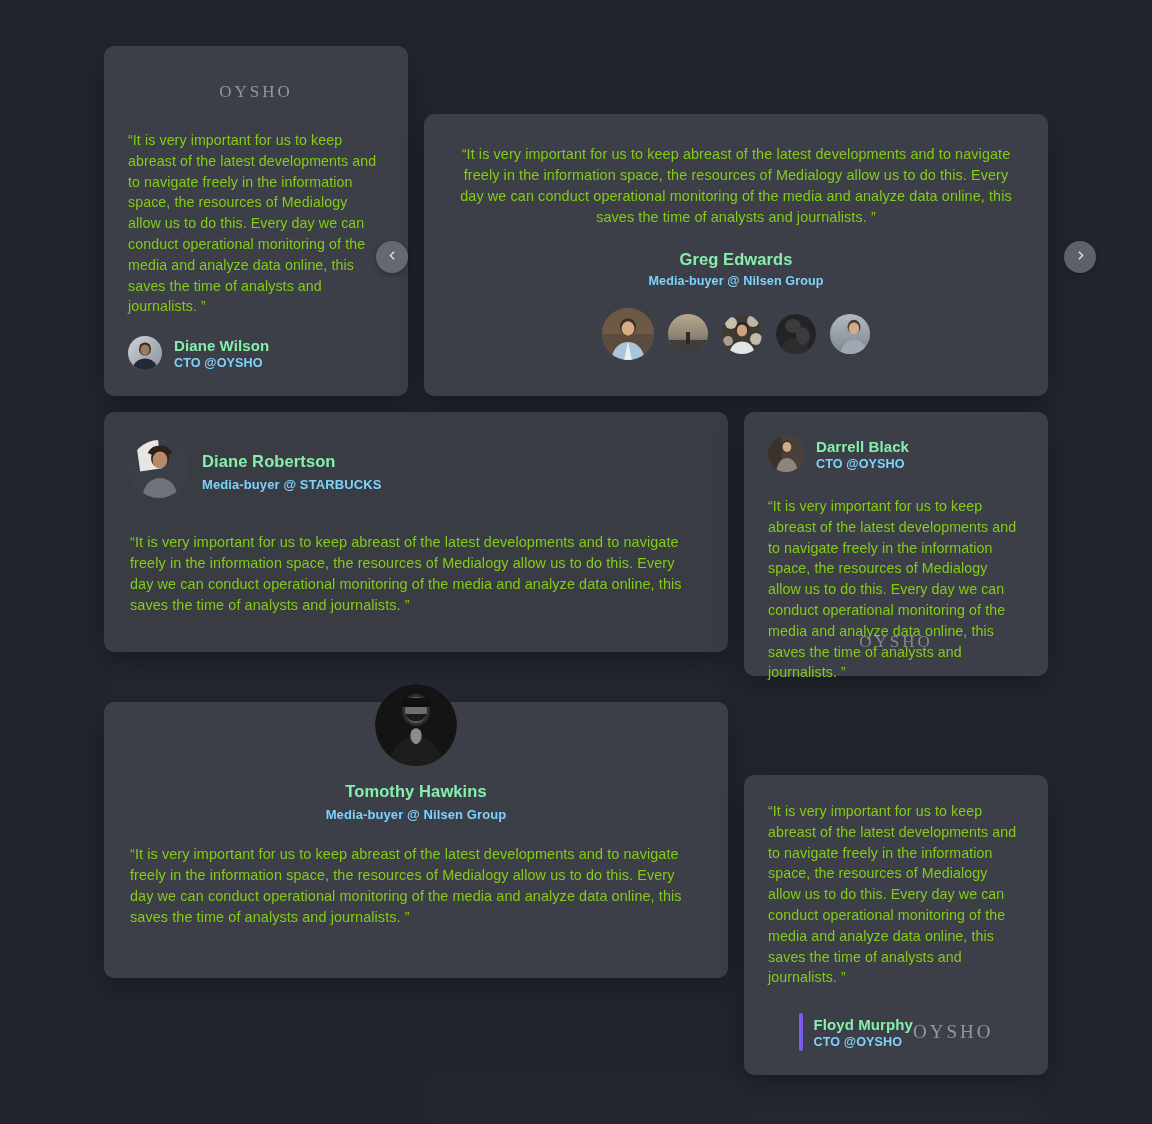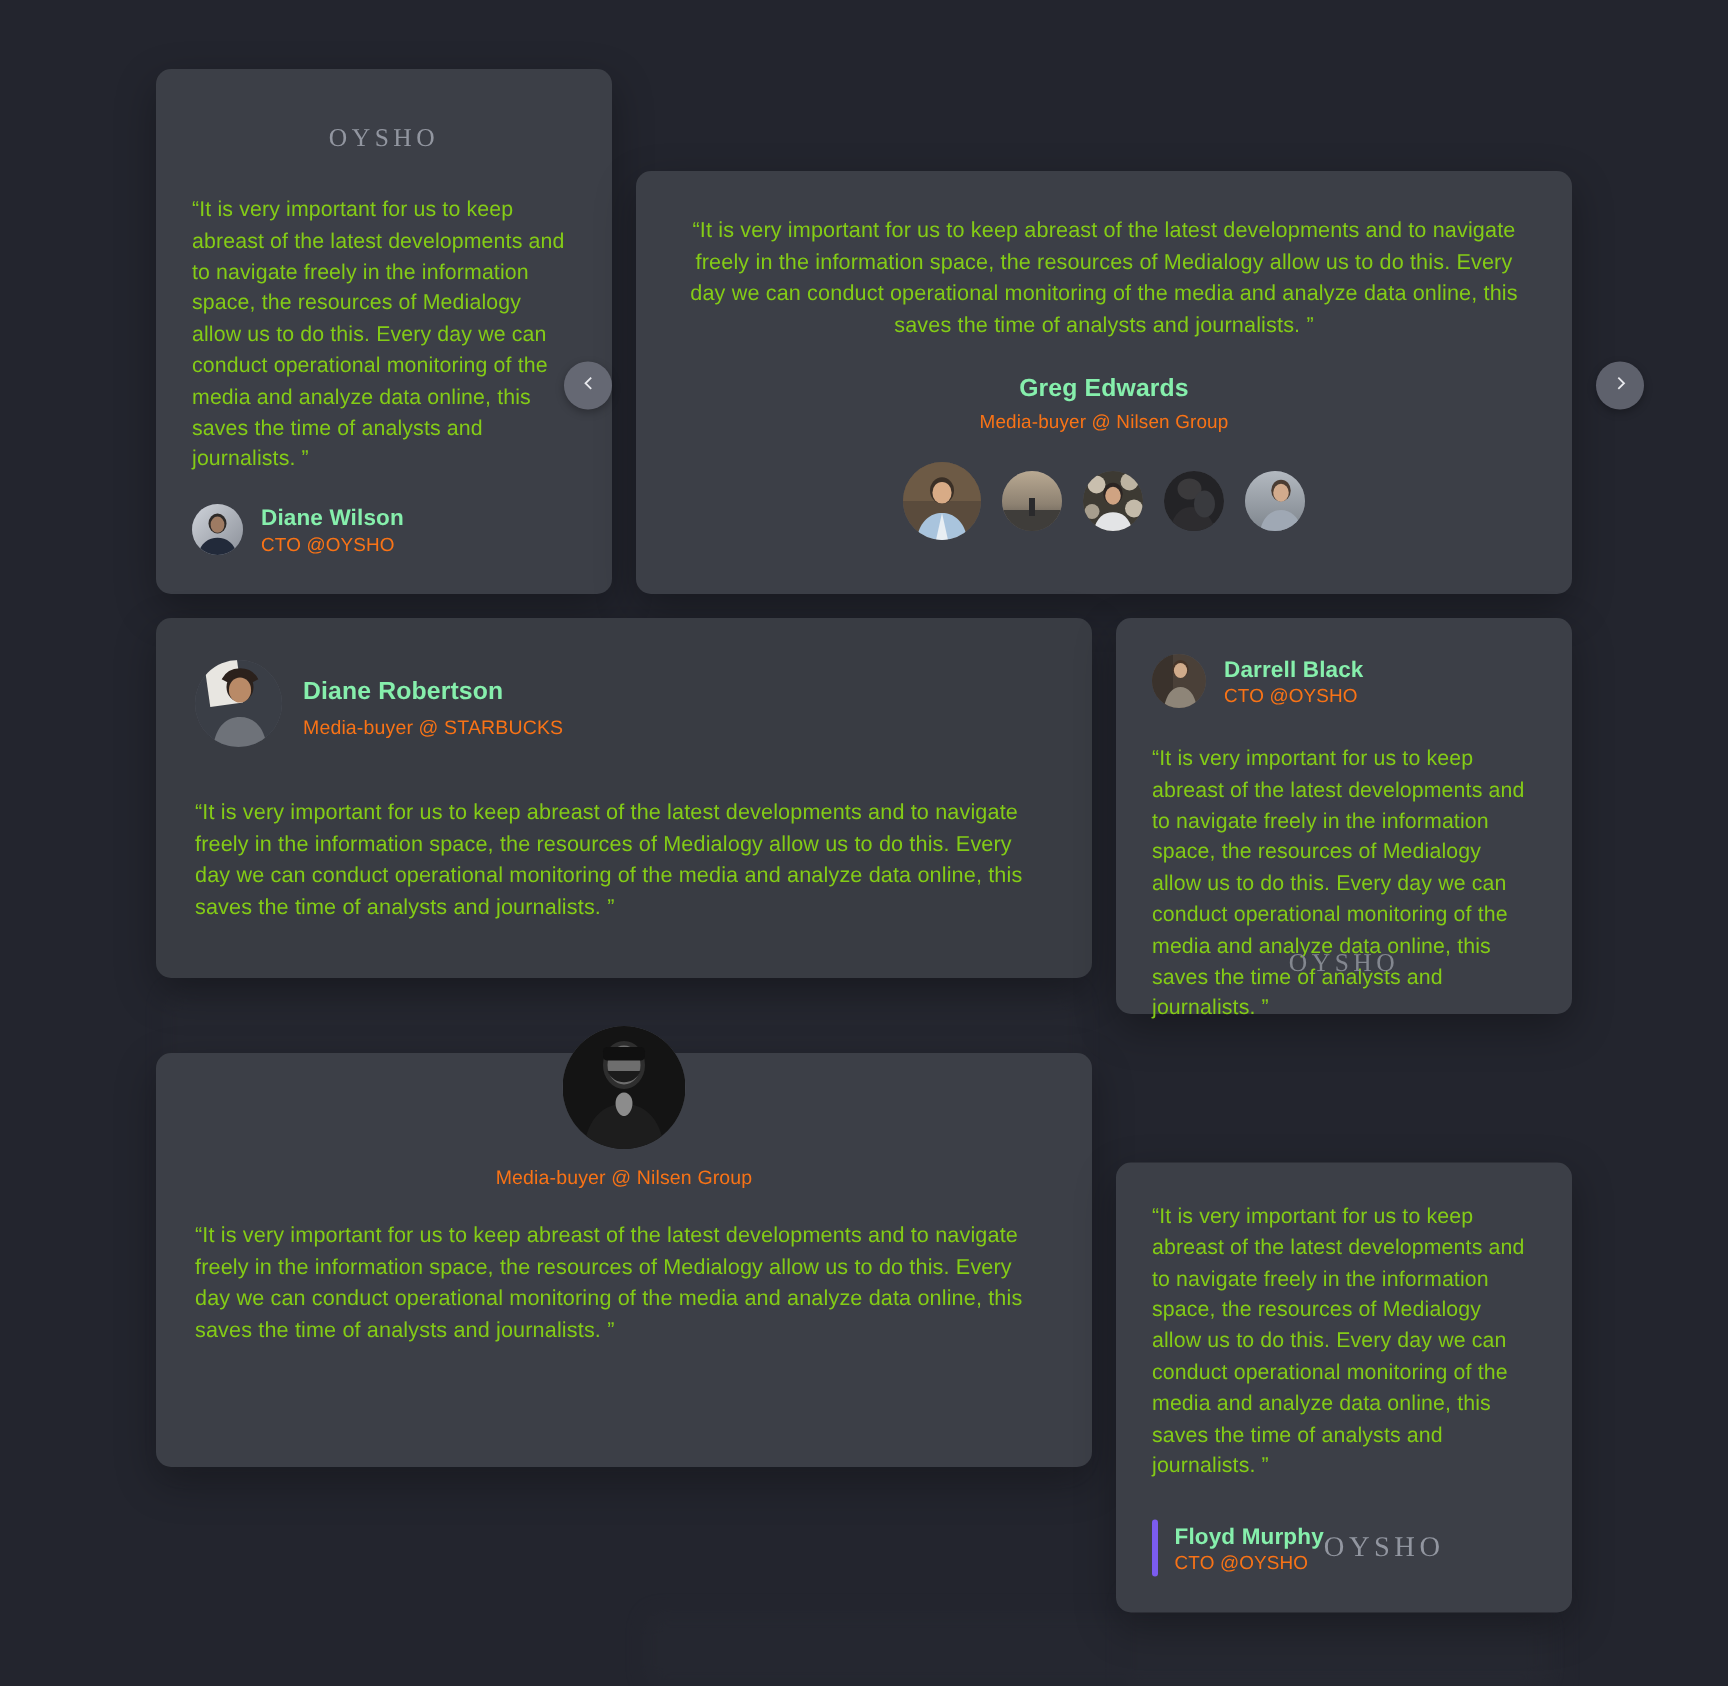--- a/index.html
+++ b/index.html
@@ -52,24 +52,25 @@
     line-height: 21px;
   }
   .name {
     color: #86efac;
     font-weight: bold;
     font-size: 15px;
     letter-spacing: .1px;
   }
   .name.lg { font-size: 16.5px; }
   .role {
-    color: #f97316;
+    color: #7dd3fc;
     font-size: 12.6px;
     letter-spacing: .1px;
     margin-top: 2px;
+    font-weight: bold;
   }
 
   .brand-oysho {
     font-family: "Liberation Serif", serif;
     color: #9296a0;
     letter-spacing: 3px;
     font-size: 17px;
   }
   .brand-oysho.dim { color: #83878f; }
 
@@ -274,28 +275,29 @@
         <svg viewBox="0 0 82 82" aria-hidden="true">
           <rect width="82" height="82" fill="#141414"></rect>
           <ellipse cx="41" cy="26" rx="14" ry="16" fill="#2e2e2e"></ellipse>
           <ellipse cx="41" cy="26" rx="11" ry="13" fill="#6e6e6e"></ellipse>
           <path d="M30 30c4 10 18 10 22 0" fill="#1b1b1b"></path>
           <rect x="27" y="14" width="28" height="9" rx="3" fill="#101010"></rect>
           <path d="M14 82c3-22 14-30 27-30s24 8 27 30z" fill="#1d1d1d"></path>
           <path d="M36 48c2-5 8-5 10 0 2 5-1 12-5 12s-7-7-5-12z" fill="#8c8c8c"></path>
         </svg>
       </div>
+      <div class="name lg" style="margin-top:12px;">Tomothy Hawkins</div>
       <div class="role" style="margin-top:6px; font-size:13px;">Media-buyer @ Nilsen Group</div>
     </div>
     <p class="quote big" style="margin-top:22px;">“It is very important for us to keep abreast of the latest developments and to navigate freely in the information space, the resources of Medialogy allow us to do this. Every day we can conduct operational monitoring of the media and analyze data online, this saves the time of analysts and journalists. ”</p>
   </div>
 
   <div class="card" style="left:744px; top:775px; width:304px; height:300px; padding:26px 24px 22px;">
     <p class="quote">“It is very important for us to keep abreast of the latest developments and to navigate freely in the information space, the resources of Medialogy allow us to do this. Every day we can conduct operational monitoring of the media and analyze data online, this saves the time of analysts and journalists. ”</p>
-    <div class="row" style="position:absolute; left:24px; right:24px; bottom:24px; justify-content:flex-start; align-items:center;">
+    <div class="row" style="position:absolute; left:24px; right:24px; bottom:24px; justify-content:center; align-items:center;">
       <div class="row" style="gap:11px;">
         <div class="accent-bar" style="height:38px;"></div>
         <div>
           <div class="name">Floyd Murphy</div>
           <div class="role">CTO @OYSHO</div>
         </div>
       </div>
       <span class="brand-oysho" style="font-size:19px;">OYSHO</span>
     </div>
   </div>

